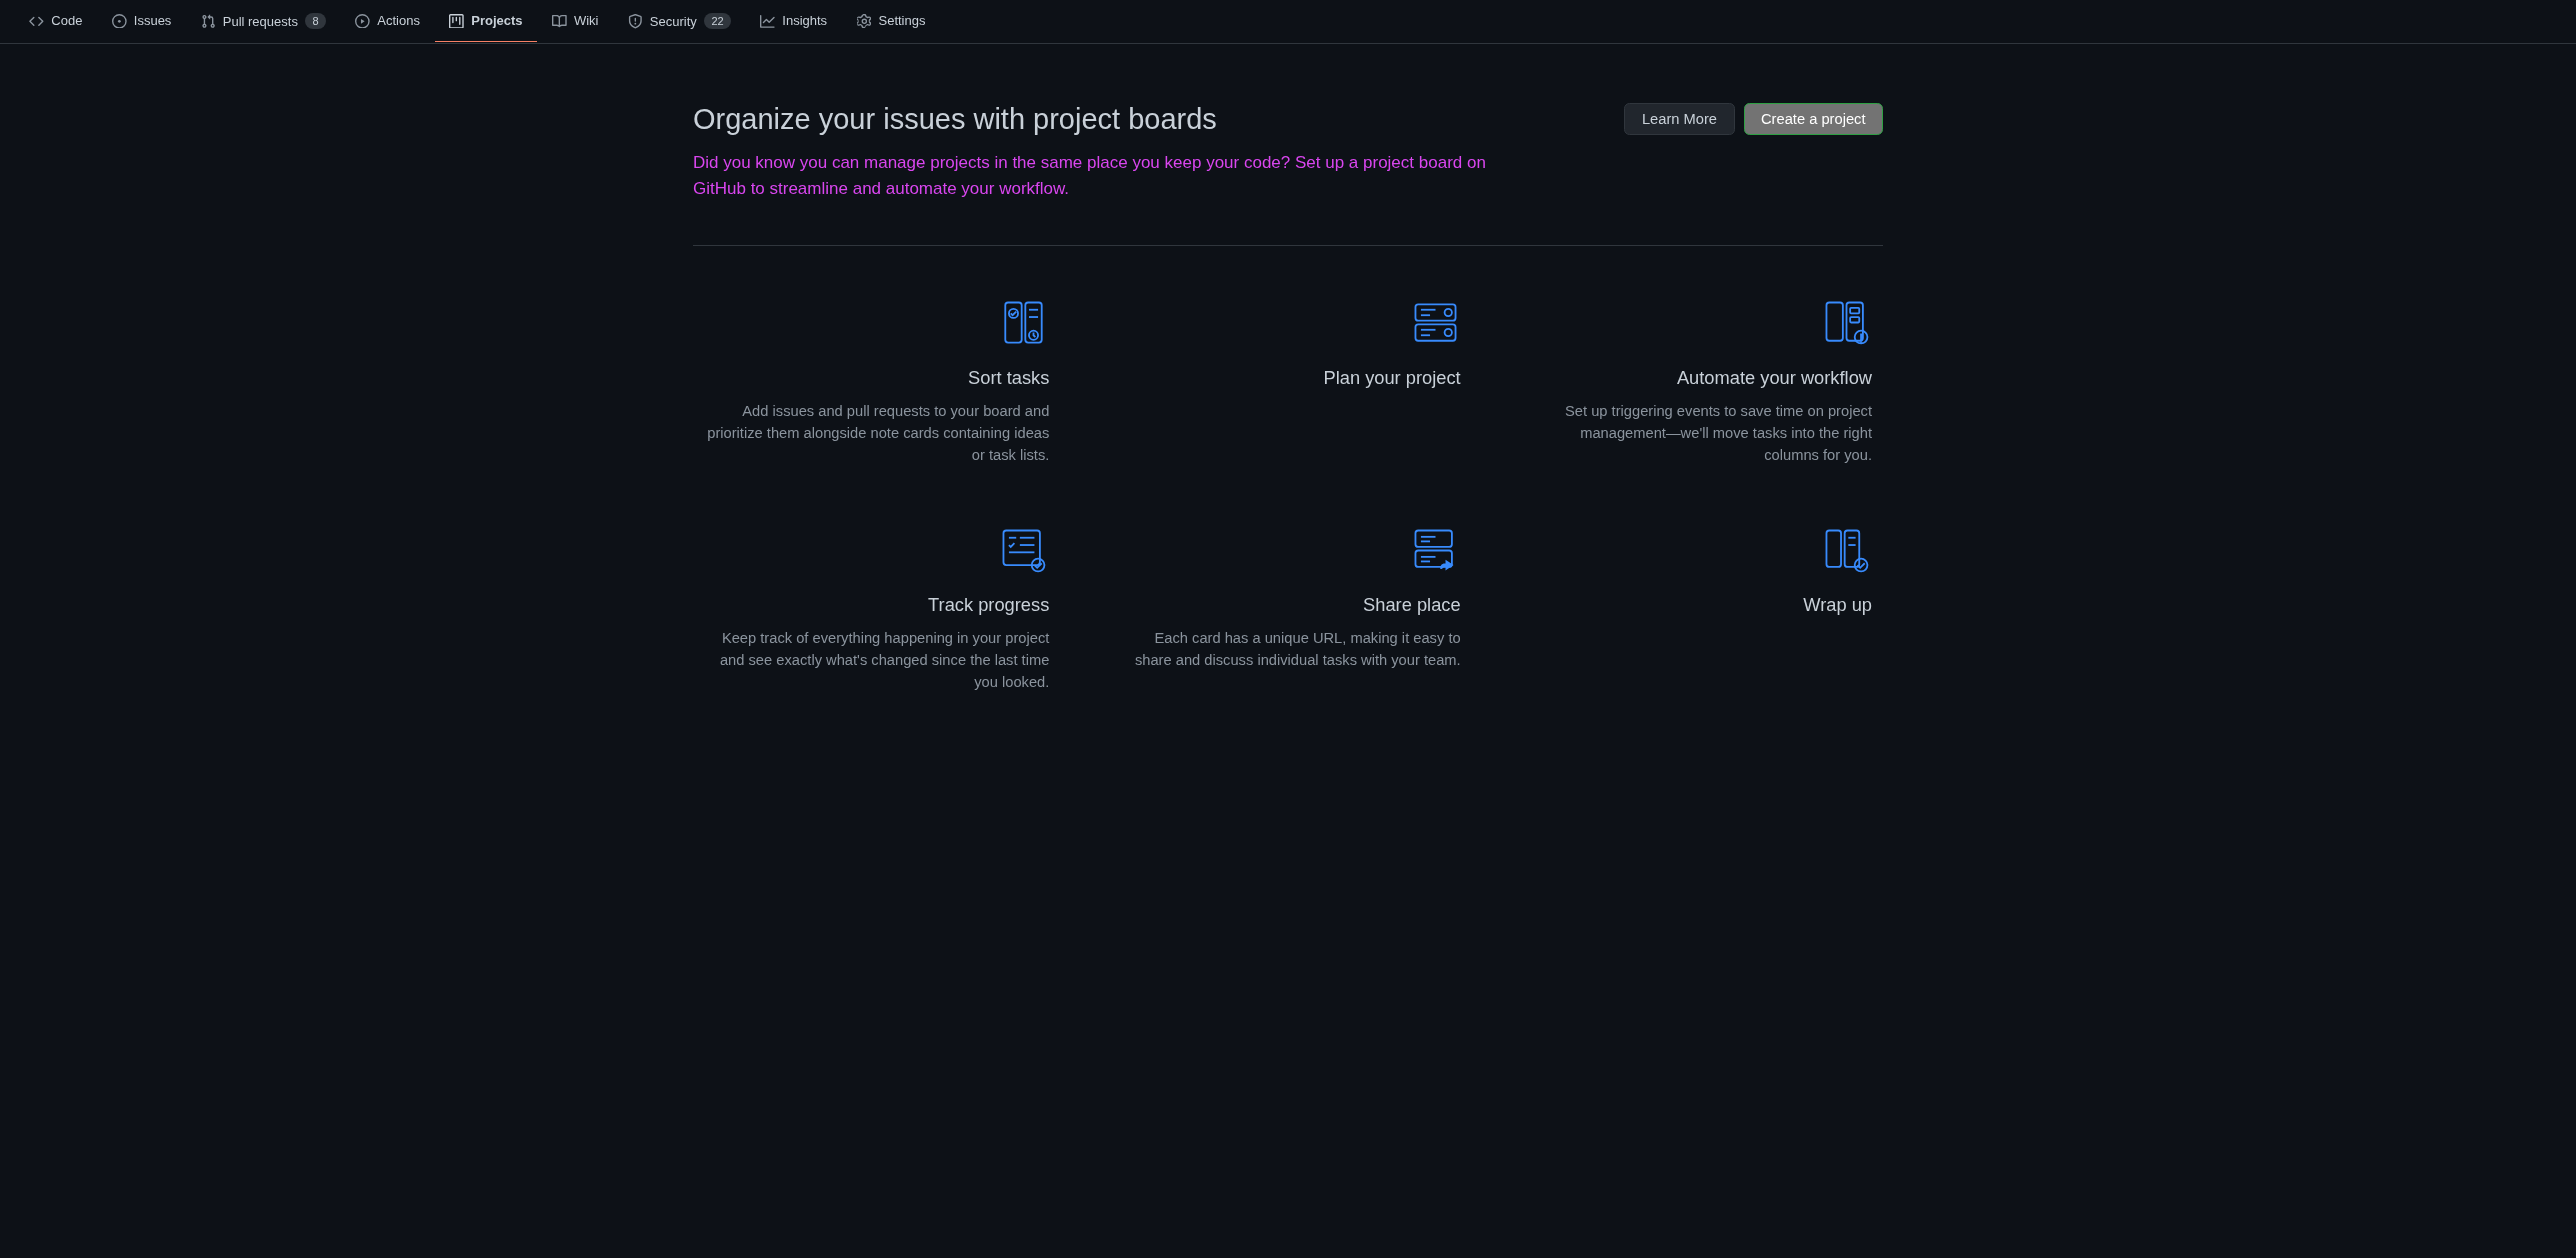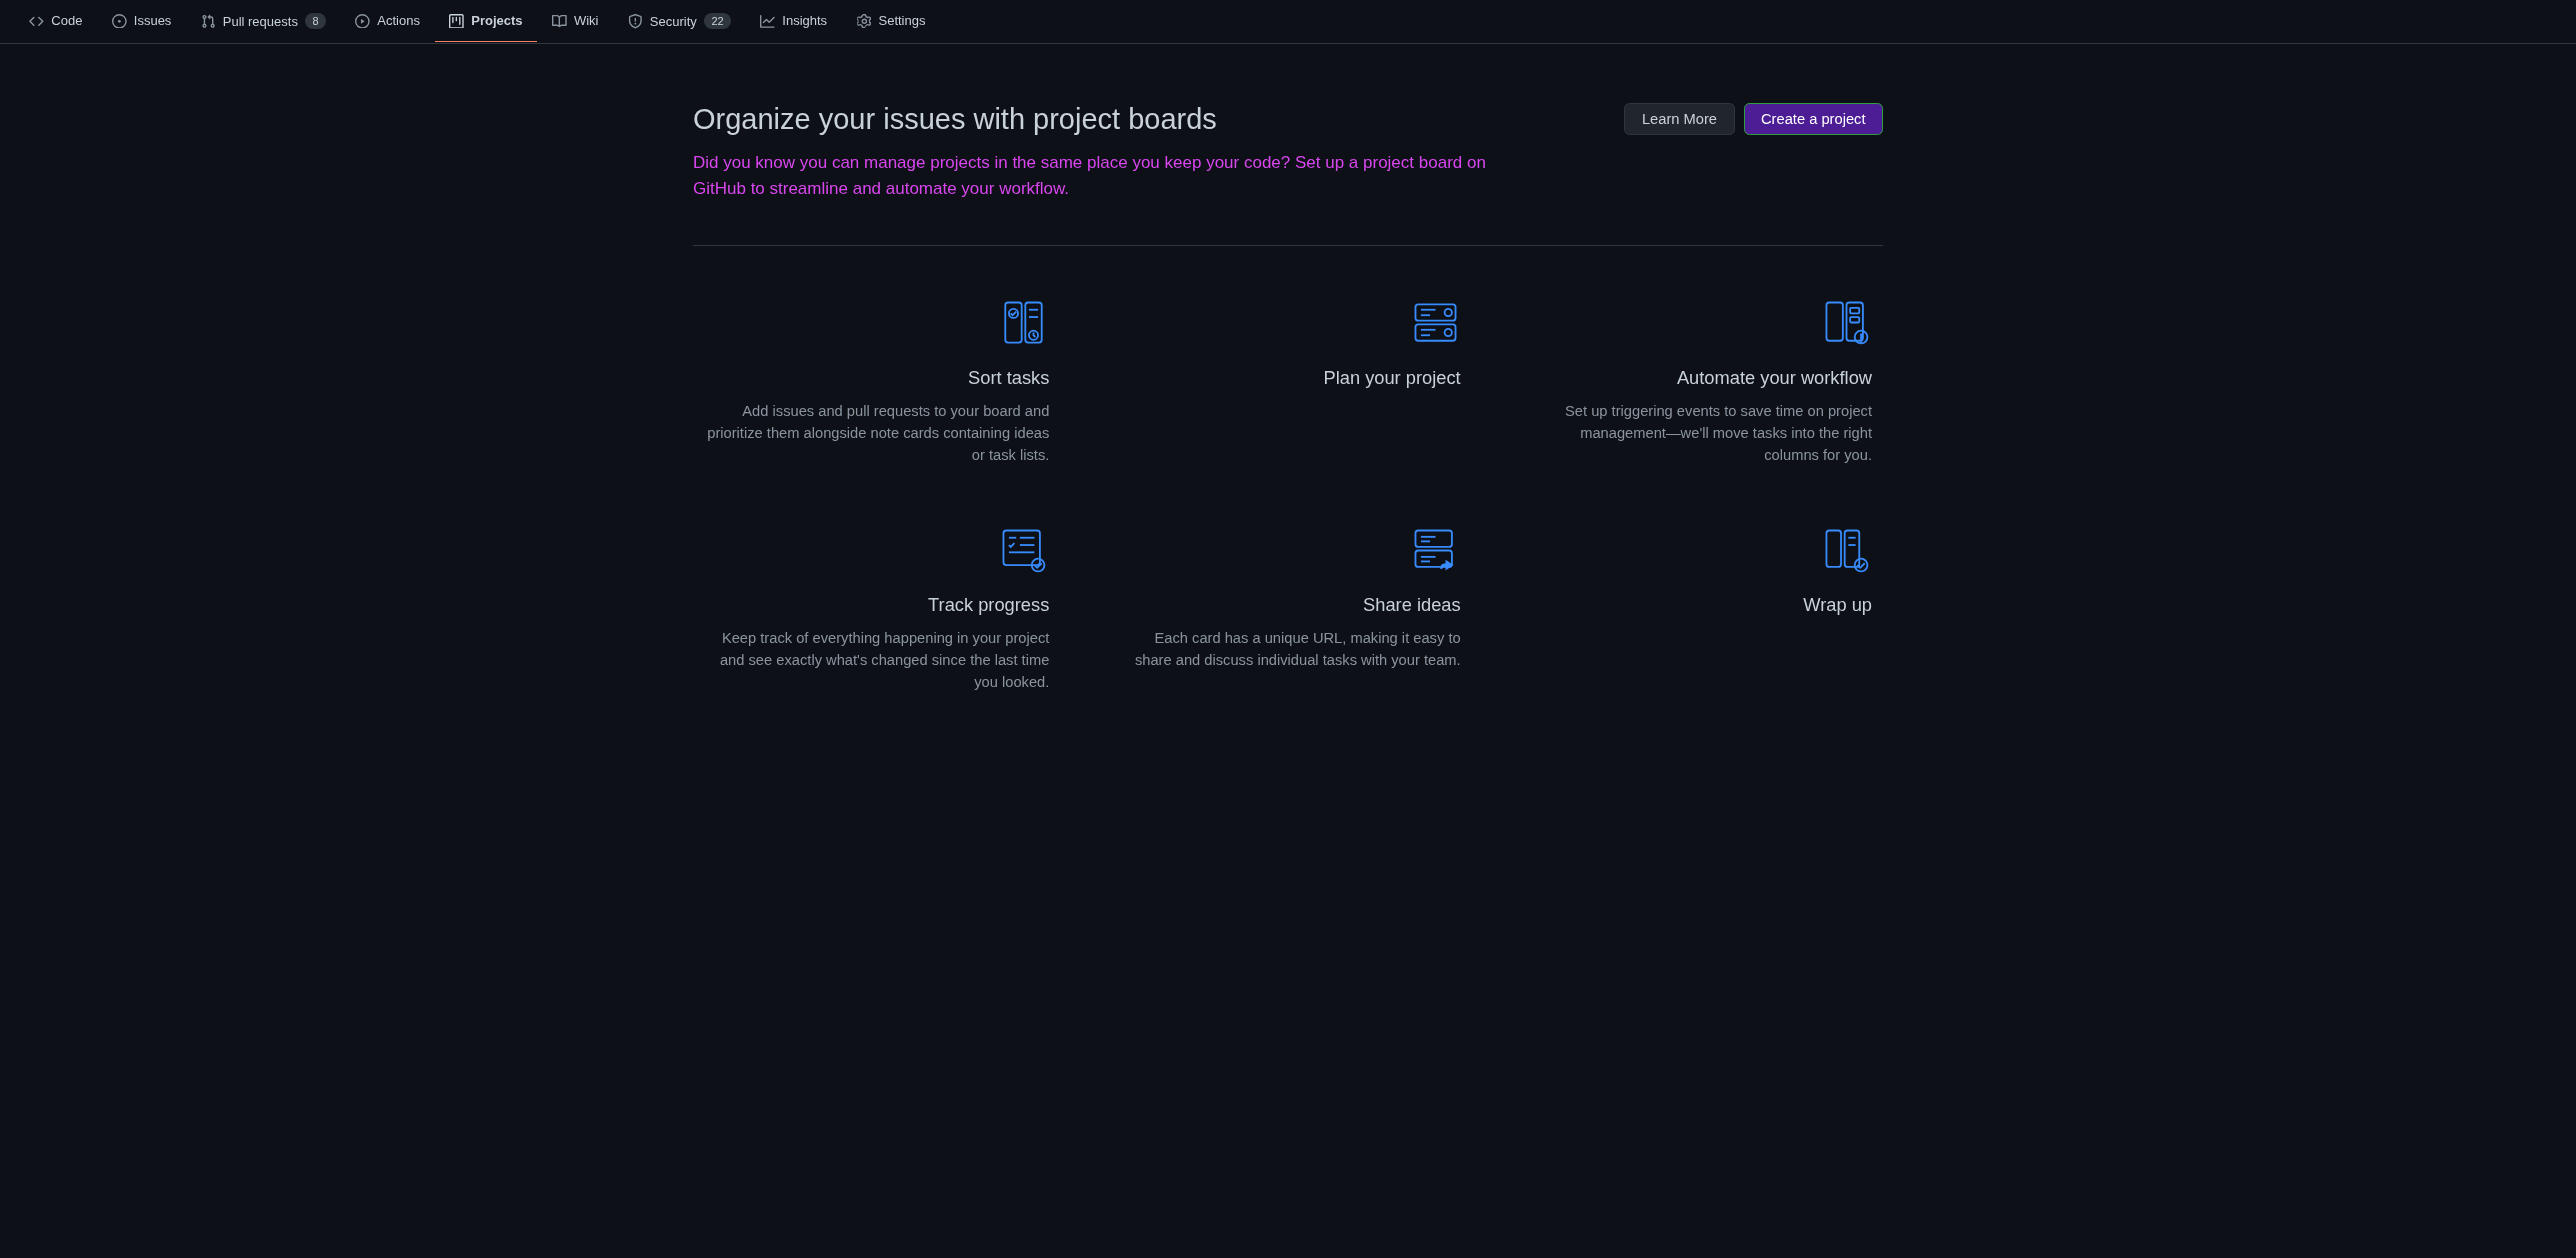--- a/index.html
+++ b/index.html
@@ -77,21 +77,21 @@
     border: 0.9px solid;
     cursor: pointer;
     white-space: nowrap;
   }
   .btn-default {
     background: #21262d;
     color: #c9d1d9;
     border-color: #30363d;
   }
   .btn-primary {
-    background: #4c1d95;
+    background: #737373;
     color: #ffffff;
     border-color: #2ea043;
   }
   .divider {
     border: none;
     border-top: 0.9px solid #30363d;
     margin: 44px 0 51px;
   }
   .features {
     display: grid;
@@ -290,21 +290,21 @@
         <svg width="51" height="51" viewBox="0 0 56 56" fill="none" stroke="currentColor" stroke-width="2">
             <rect x="6" y="6" width="40" height="18" rx="3"></rect>
             <rect x="6" y="28" width="40" height="18" rx="3"></rect>
             <line x1="12" y1="13" x2="28" y2="13"></line>
             <line x1="12" y1="18" x2="22" y2="18"></line>
             <line x1="12" y1="35" x2="28" y2="35"></line>
             <line x1="12" y1="40" x2="22" y2="40"></line>
             <path d="M40 48l6-4-6-4v3c-4 0-6 2-6 5 1-2 3-3 6-3z" fill="currentColor"></path>
           </svg>
       </div>
-      <h3 class="feature-title">Share ideas</h3>
+      <h3 class="feature-title">Share place</h3>
       <p class="feature-desc">Each card has a unique URL, making it easy to share and discuss individual tasks with your team.</p>
     </div>
 
     <div class="feature">
       <div class="feature-icon">
         <svg width="51" height="51" viewBox="0 0 56 56" fill="none" stroke="currentColor" stroke-width="2">
             <rect x="6" y="6" width="16" height="40" rx="3"></rect>
             <rect x="26" y="6" width="16" height="40" rx="3"></rect>
             <line x1="30" y1="14" x2="38" y2="14"></line>
             <line x1="30" y1="22" x2="38" y2="22"></line>

